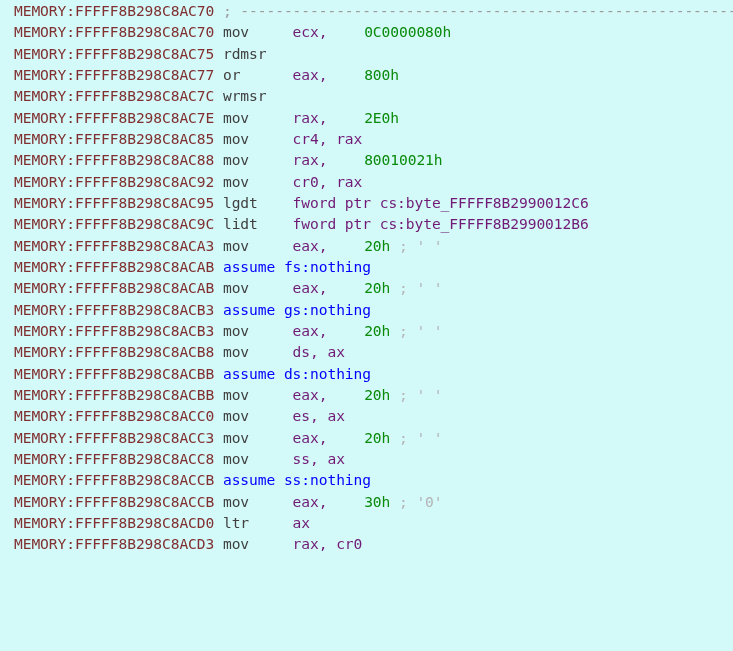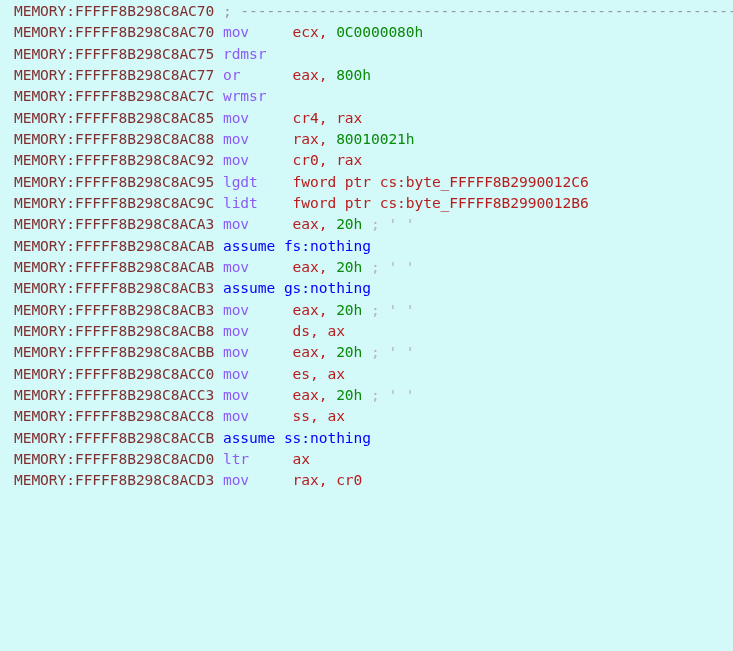--- a/index.html
+++ b/index.html
@@ -23,47 +23,50 @@
   .disasm-line {
     height: 21.33px;
     line-height: 21.33px;
     font-size: 14.6px;
     white-space: pre;
     letter-spacing: -0.08px;
     padding-left: 2px;
     font-family: "DejaVu Sans Mono", monospace;
   }
   .addr      { color: #803030; padding-left: 12px; }
-  .mnemonic  { color: #8b5cf6; }
-  .operand   { color: #b91c1c; }
-  .immediate { color: #0a8a0a; }
+  .mnemonic  { color: #404040; }
+  .operand   { color: #701a75; }
+  .immediate { color: #0a8a0a; margin-left: 28px; }
   .directive { color: #0000ff; }
   .comment   { color: #b4b4b4; }
   .dashes    { color: #9a9a9a; }
 </style>
 </head>
 <body>
 
 <div id="disasm-view">
     <div class="disasm-line"><span class="addr">MEMORY:FFFFF8B298C8AC70 </span><span class="dashes">; ----------------------------------------------------------------------------------------------</span></div>
     <div class="disasm-line"><span class="addr">MEMORY:FFFFF8B298C8AC70 </span><span class="mnemonic">mov     </span><span class="operand">ecx, </span><span class="immediate">0C0000080h</span></div>
     <div class="disasm-line"><span class="addr">MEMORY:FFFFF8B298C8AC75 </span><span class="mnemonic">rdmsr</span></div>
     <div class="disasm-line"><span class="addr">MEMORY:FFFFF8B298C8AC77 </span><span class="mnemonic">or      </span><span class="operand">eax, </span><span class="immediate">800h</span></div>
     <div class="disasm-line"><span class="addr">MEMORY:FFFFF8B298C8AC7C </span><span class="mnemonic">wrmsr</span></div>
+    <div class="disasm-line"><span class="addr">MEMORY:FFFFF8B298C8AC7E </span><span class="mnemonic">mov     </span><span class="operand">rax, </span><span class="immediate">2E0h</span></div>
     <div class="disasm-line"><span class="addr">MEMORY:FFFFF8B298C8AC85 </span><span class="mnemonic">mov     </span><span class="operand">cr4, rax</span></div>
     <div class="disasm-line"><span class="addr">MEMORY:FFFFF8B298C8AC88 </span><span class="mnemonic">mov     </span><span class="operand">rax, </span><span class="immediate">80010021h</span></div>
     <div class="disasm-line"><span class="addr">MEMORY:FFFFF8B298C8AC92 </span><span class="mnemonic">mov     </span><span class="operand">cr0, rax</span></div>
     <div class="disasm-line"><span class="addr">MEMORY:FFFFF8B298C8AC95 </span><span class="mnemonic">lgdt    </span><span class="operand">fword ptr cs:byte_FFFFF8B2990012C6</span></div>
     <div class="disasm-line"><span class="addr">MEMORY:FFFFF8B298C8AC9C </span><span class="mnemonic">lidt    </span><span class="operand">fword ptr cs:byte_FFFFF8B2990012B6</span></div>
     <div class="disasm-line"><span class="addr">MEMORY:FFFFF8B298C8ACA3 </span><span class="mnemonic">mov     </span><span class="operand">eax, </span><span class="immediate">20h</span><span class="comment"> ; ' '</span></div>
     <div class="disasm-line"><span class="addr">MEMORY:FFFFF8B298C8ACAB </span><span class="directive">assume fs:nothing</span></div>
     <div class="disasm-line"><span class="addr">MEMORY:FFFFF8B298C8ACAB </span><span class="mnemonic">mov     </span><span class="operand">eax, </span><span class="immediate">20h</span><span class="comment"> ; ' '</span></div>
     <div class="disasm-line"><span class="addr">MEMORY:FFFFF8B298C8ACB3 </span><span class="directive">assume gs:nothing</span></div>
     <div class="disasm-line"><span class="addr">MEMORY:FFFFF8B298C8ACB3 </span><span class="mnemonic">mov     </span><span class="operand">eax, </span><span class="immediate">20h</span><span class="comment"> ; ' '</span></div>
     <div class="disasm-line"><span class="addr">MEMORY:FFFFF8B298C8ACB8 </span><span class="mnemonic">mov     </span><span class="operand">ds, ax</span></div>
+    <div class="disasm-line"><span class="addr">MEMORY:FFFFF8B298C8ACBB </span><span class="directive">assume ds:nothing</span></div>
     <div class="disasm-line"><span class="addr">MEMORY:FFFFF8B298C8ACBB </span><span class="mnemonic">mov     </span><span class="operand">eax, </span><span class="immediate">20h</span><span class="comment"> ; ' '</span></div>
     <div class="disasm-line"><span class="addr">MEMORY:FFFFF8B298C8ACC0 </span><span class="mnemonic">mov     </span><span class="operand">es, ax</span></div>
     <div class="disasm-line"><span class="addr">MEMORY:FFFFF8B298C8ACC3 </span><span class="mnemonic">mov     </span><span class="operand">eax, </span><span class="immediate">20h</span><span class="comment"> ; ' '</span></div>
     <div class="disasm-line"><span class="addr">MEMORY:FFFFF8B298C8ACC8 </span><span class="mnemonic">mov     </span><span class="operand">ss, ax</span></div>
     <div class="disasm-line"><span class="addr">MEMORY:FFFFF8B298C8ACCB </span><span class="directive">assume ss:nothing</span></div>
+    <div class="disasm-line"><span class="addr">MEMORY:FFFFF8B298C8ACCB </span><span class="mnemonic">mov     </span><span class="operand">eax, </span><span class="immediate">30h</span><span class="comment"> ; '0'</span></div>
     <div class="disasm-line"><span class="addr">MEMORY:FFFFF8B298C8ACD0 </span><span class="mnemonic">ltr     </span><span class="operand">ax</span></div>
     <div class="disasm-line"><span class="addr">MEMORY:FFFFF8B298C8ACD3 </span><span class="mnemonic">mov     </span><span class="operand">rax, cr0</span></div>
   </div>
 
 </body></html>

